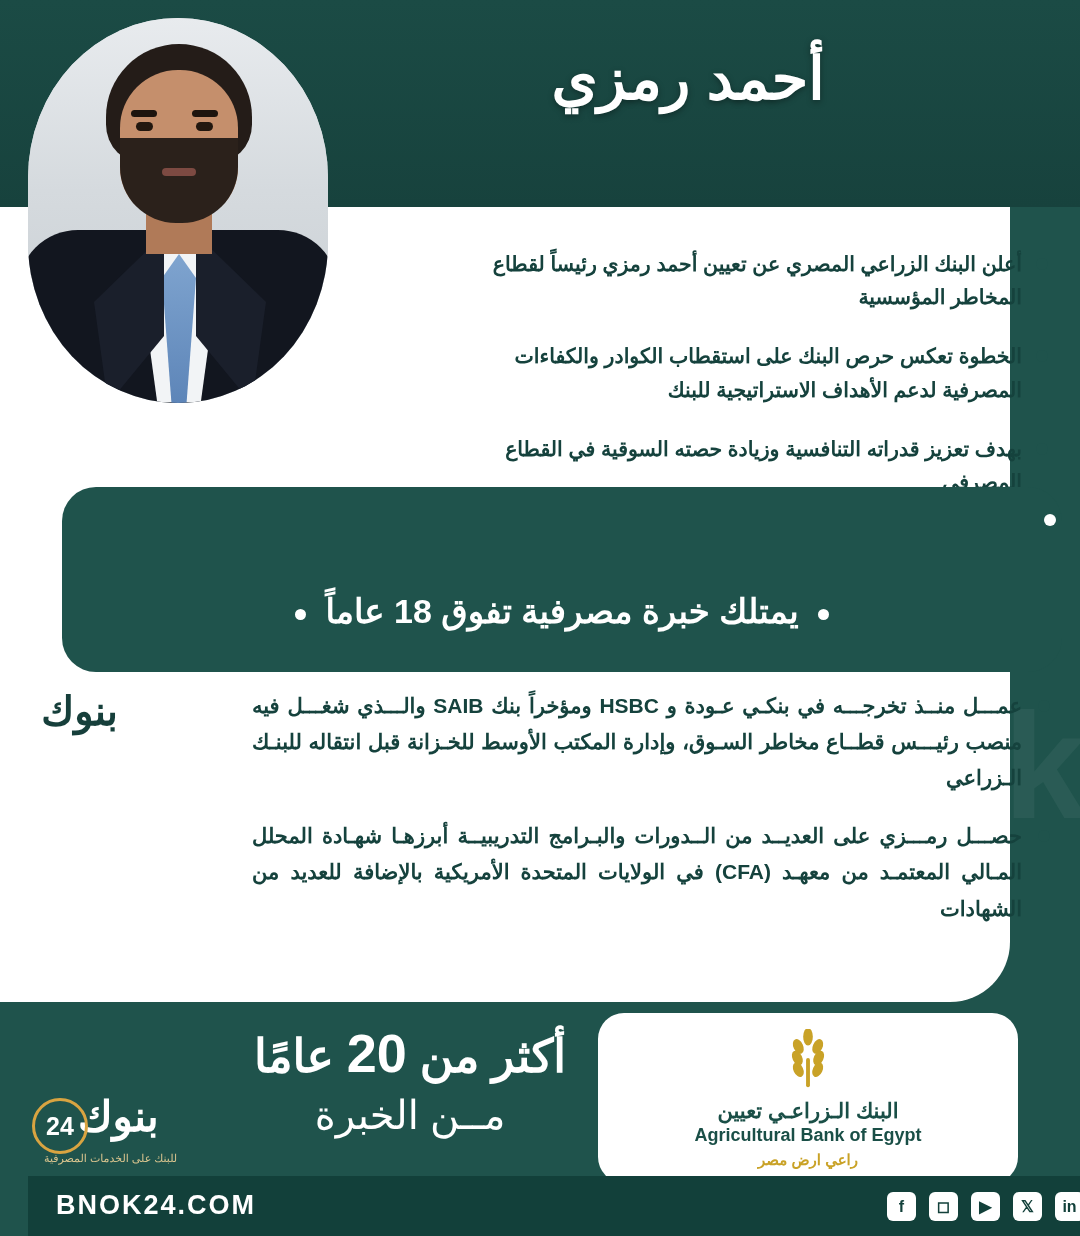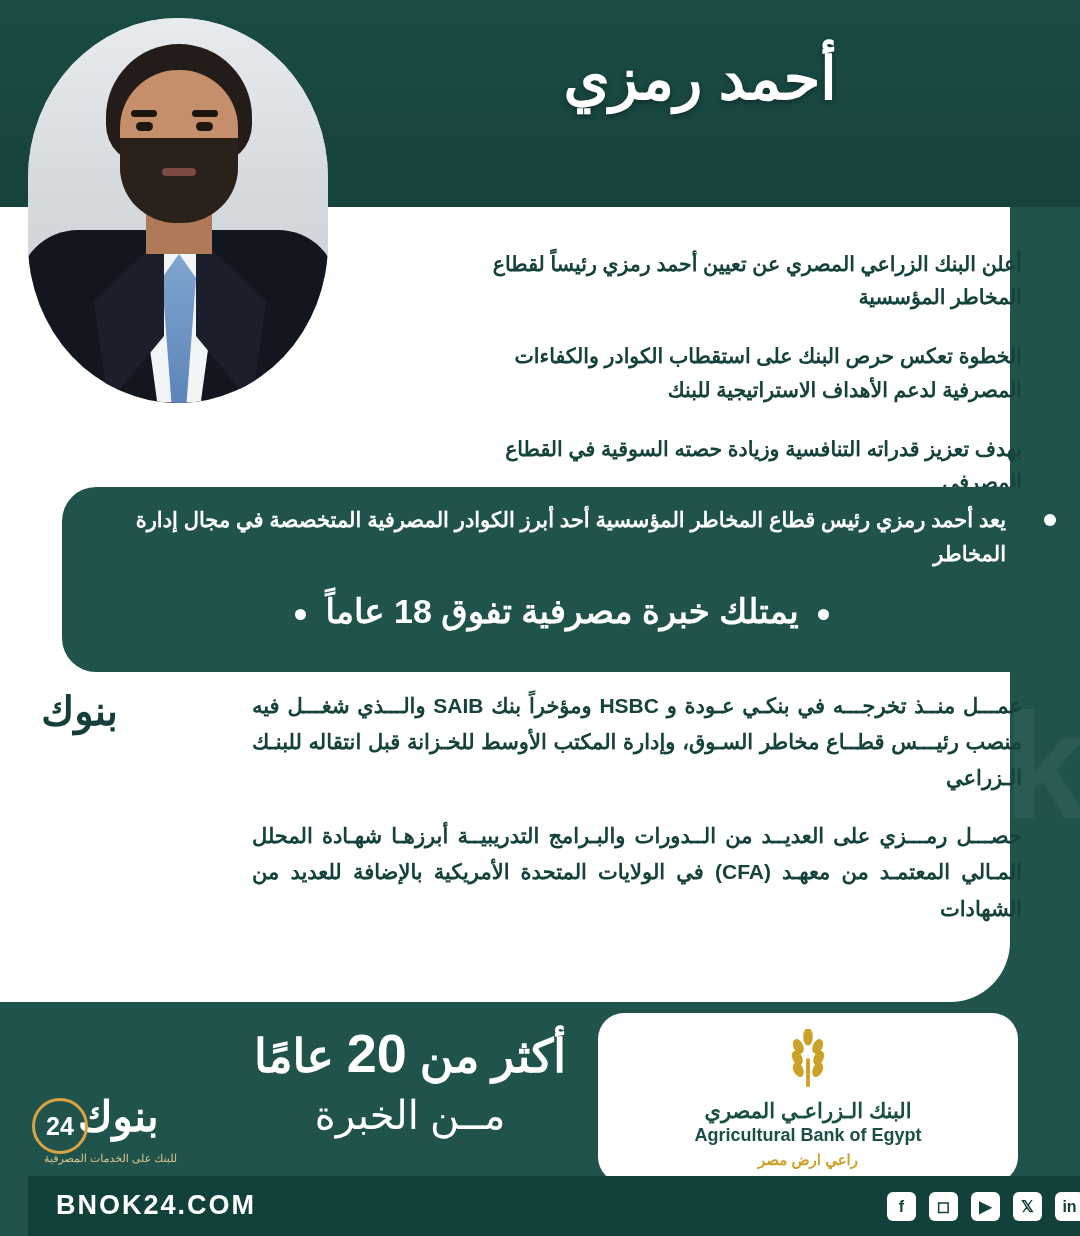--- a/index.html
+++ b/index.html
@@ -131,21 +131,21 @@
   }
   .portrait .lapel-r {
     position: absolute; top: 216px; left: 168px;
     width: 70px; height: 170px; background: #1a1f2b;
     clip-path: polygon(0 0,0 60%,80% 100%,100% 40%);
   }
 
   
   .hdr-name {
     position: absolute;
-    top: 44px; right: 30px;
+    top: 44px; right: 42px;
     width: 700px;
     text-align: center;
     color: #ffffff;
     font-size: 59px;
     font-weight: bold;
     letter-spacing: 0px;
     text-shadow: 0 2px 6px rgba(0,0,0,.35);
   }
   .hdr-role {
     position: absolute;
@@ -405,21 +405,20 @@
       <span>الخطوة تعكس حرص البنك على استقطاب الكوادر والكفاءات المصرفية لدعم الأهداف الاستراتيجية للبنك</span>
     </div>
     <div class="bullet">
       <span class="dot"></span>
       <span>بهدف تعزيز قدراته التنافسية وزيادة حصته السوقية في القطاع المصرفي</span>
     </div>
   </div>
 
   <div class="dark-block">
     <span class="db-dot"></span>
-    <div class="db-text">يعد أحمد رمزي رئيس قطاع المخاطر المؤسسية أحد أبرز الكوادر المصرفية المتخصصة في مجال إدارة المخاطر</div>
     <div class="db-emph">
       <span class="sdot"></span>
       <span>يمتلك خبرة مصرفية تفوق 18 عاماً</span>
       <span class="sdot"></span>
     </div>
   </div>
 
   <div class="vert-word">بنوك</div>
 
   <div class="para-section">
@@ -441,21 +440,21 @@
         <rect x="30" y="30" width="4" height="30" rx="2"></rect>
         <ellipse cx="32" cy="8" rx="5" ry="9"></ellipse>
         <ellipse cx="22" cy="18" rx="5" ry="8" transform="rotate(-25 22 18)"></ellipse>
         <ellipse cx="42" cy="18" rx="5" ry="8" transform="rotate(25 42 18)"></ellipse>
         <ellipse cx="21" cy="30" rx="5" ry="8" transform="rotate(-25 21 30)"></ellipse>
         <ellipse cx="43" cy="30" rx="5" ry="8" transform="rotate(25 43 30)"></ellipse>
         <ellipse cx="22" cy="42" rx="5" ry="8" transform="rotate(-25 22 42)"></ellipse>
         <ellipse cx="42" cy="42" rx="5" ry="8" transform="rotate(25 42 42)"></ellipse>
       </g>
     </svg>
-    <div class="bank-ar">البنك الـزراعـي المصري</div>
+    <div class="bank-ar">البنك الـزراعـي تعيين</div>
     <div class="bank-en">Agricultural Bank of Egypt</div>
     <div class="bank-slogan">راعي ارض مصر</div>
   </div>
 
   <div class="bottom-stmt">
     <div class="l1">
       <span>أكثر من</span>
       <span class="num">20</span>
       <span>عامًا</span>
     </div>

